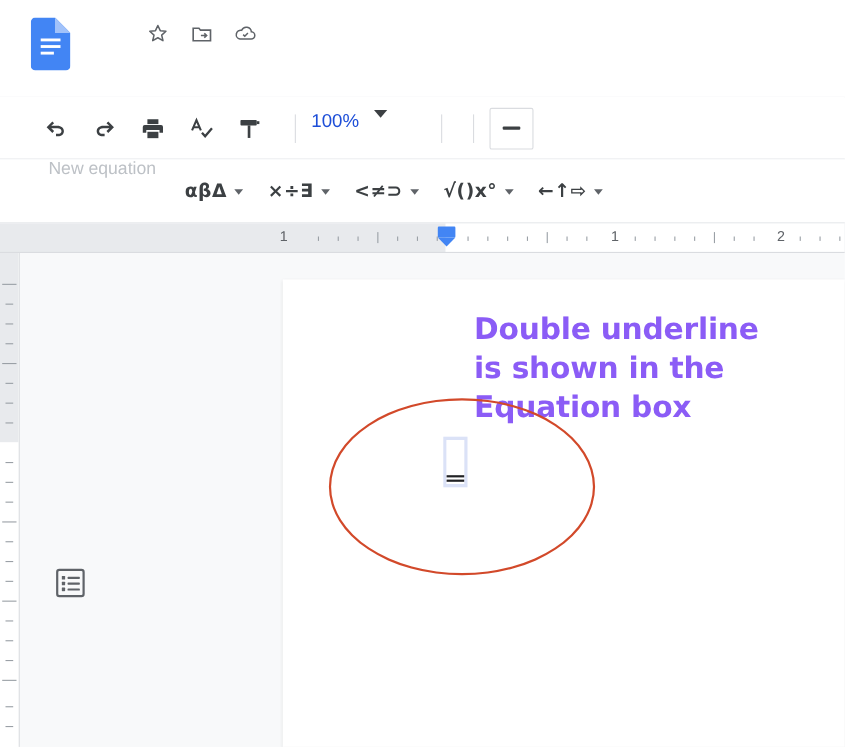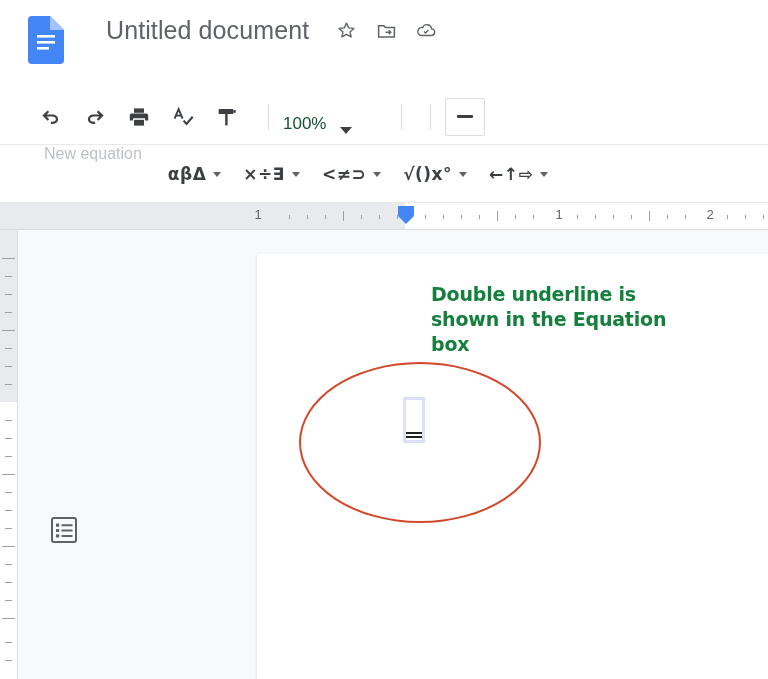--- a/index.html
+++ b/index.html
@@ -123,24 +123,24 @@
     border-radius: 3px;
   }
   .tb-sep {
     width: 1px;
     height: 26px;
     background: #dadce0;
     margin: 0 14px;
   }
   .tb-select {
     display: inline-flex;
-    align-items: flex-end;
+    align-items: flex-start;
     height: 34px;
     cursor: pointer;
-    color: #14532d;
+    color: #1d4ed8;
     font-size: 17px;
   }
   .tb-select .lbl { white-space: nowrap; }
   .caret {
     display: inline-block;
     width: 0;
     height: 0;
     border-left: 6px solid transparent;
     border-right: 6px solid transparent;
     border-top: 7px solid #3c4043;
@@ -351,24 +351,24 @@
     height: 425px;
     background: #ffffff;
     box-shadow: 0 1px 3px rgba(60,64,67,0.18);
   }
 
   .annotation {
     position: absolute;
     left: 174px;
     top: 28px;
     width: 268px;
-    color: #15803d;
+    color: #8b5cf6;
     font-family: "DejaVu Sans", sans-serif;
     font-weight: bold;
-    font-size: 19px;
+    font-size: 27px;
     line-height: 1.32;
     letter-spacing: -0.2px;
   }
 
   .ellipse {
     position: absolute;
     left: 42px;
     top: 108px;
     width: 238px;
     height: 157px;
@@ -418,21 +418,20 @@
       <svg width="36" height="48" viewBox="0 0 36 48">
         <path d="M4 0 h18 l14 14 v30 a4 4 0 0 1 -4 4 h-28 a4 4 0 0 1 -4 -4 v-40 a4 4 0 0 1 4 -4 z" fill="#4285f4"></path>
         <path d="M22 0 l14 14 h-14 z" fill="#a1c2fa"></path>
         <rect x="9" y="19" width="18" height="2.6" fill="#ffffff"></rect>
         <rect x="9" y="25" width="18" height="2.6" fill="#ffffff"></rect>
         <rect x="9" y="31" width="12" height="2.6" fill="#ffffff"></rect>
       </svg>
     </div>
 
     <div class="title-row">
-      <div class="doc-title">Untitled document</div>
       <div class="title-icons">
         <span class="ticon">
           <svg width="21" height="21" viewBox="0 0 24 24" fill="none" stroke="#5f6368" stroke-width="1.6" stroke-linejoin="round">
             <path d="M12 3.6 l2.5 5.4 5.9 .6 -4.4 4 1.3 5.8 -5.3 -3 -5.3 3 1.3 -5.8 -4.4 -4 5.9 -.6 z"></path>
           </svg>
         </span>
         <span class="ticon">
           <svg width="21" height="21" viewBox="0 0 24 24" fill="none" stroke="#5f6368" stroke-width="1.7">
             <path d="M3 6.5 h6 l1.6 2 h10.4 v11 h-18 z"></path>
             <path d="M11 14 h5.5" stroke-width="1.7"></path>

